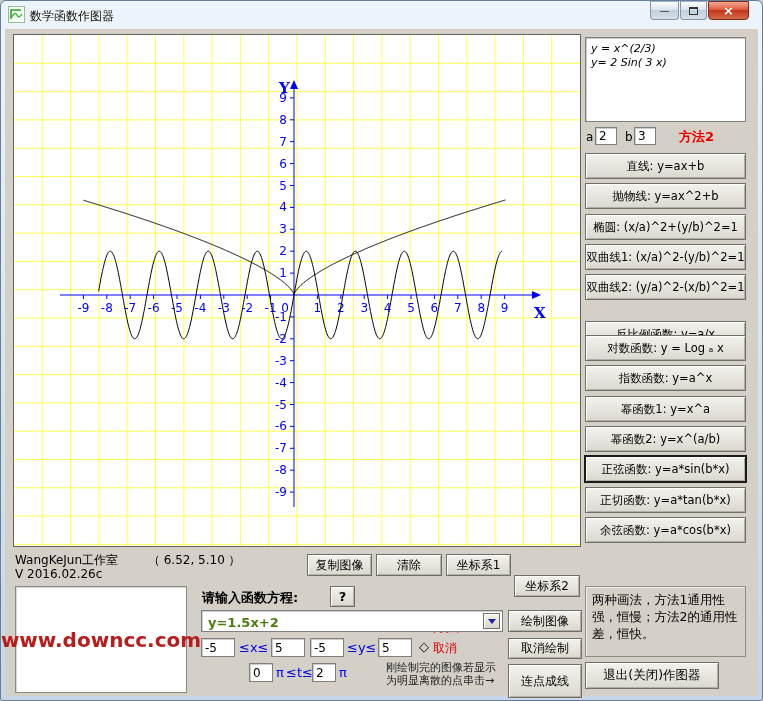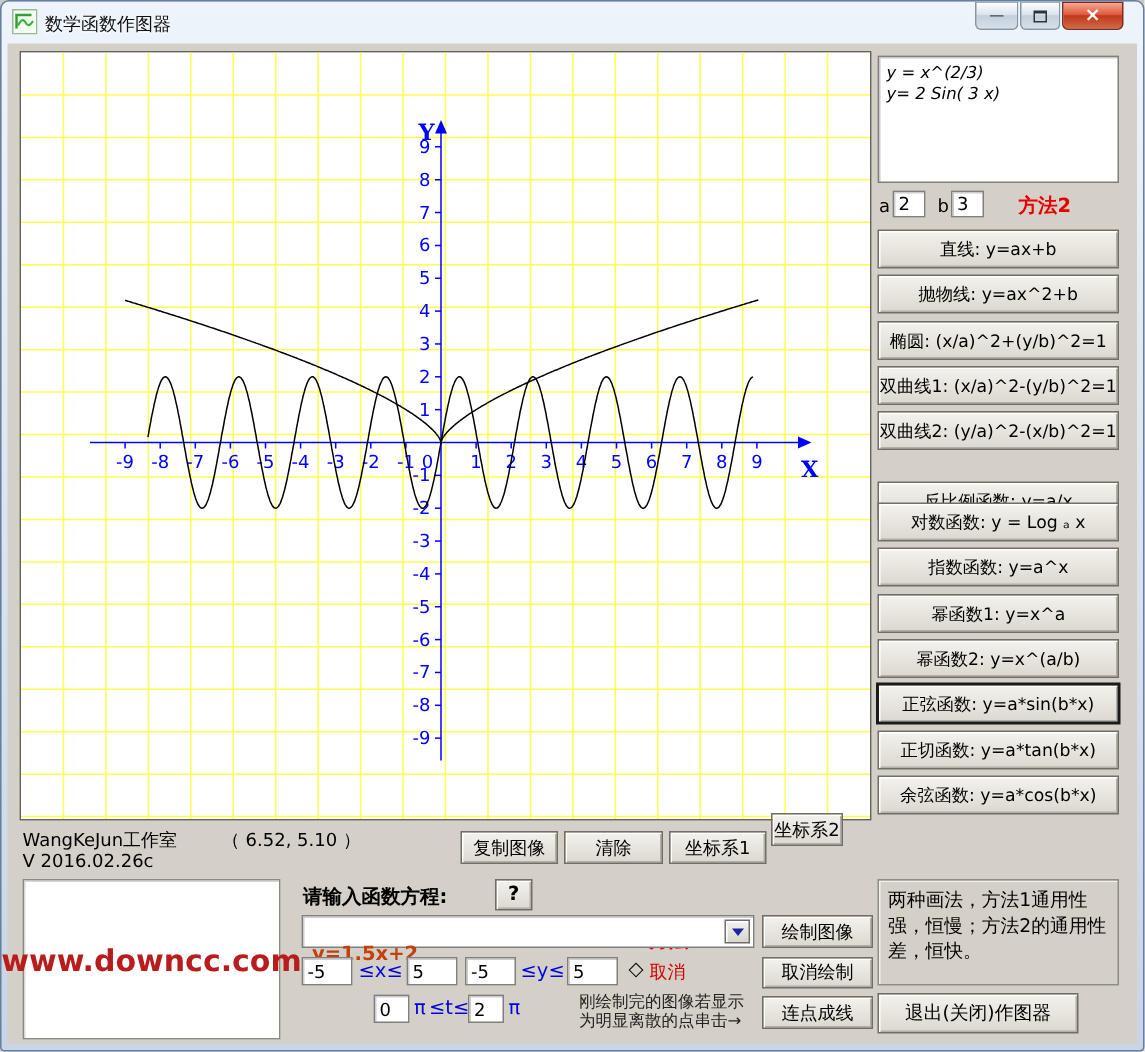--- a/index.html
+++ b/index.html
@@ -42,21 +42,21 @@
   .red{color:#e80000;font-weight:bold;}
   .note-panel{position:absolute;left:580px;top:557px;width:161px;height:71px;
     border:1px solid #8d8d83;box-shadow:inset 1px 1px 0 #f2f1ec;
     padding:4px 6px;font-size:12.5px;line-height:17px;color:#000;}
   .wmbox{position:absolute;left:10px;top:557px;width:172px;height:107px;background:#fff;
     border:1px solid #8a8a80;box-shadow:inset 1px 1px 0 #d8d8d8;
     display:flex;align-items:center;justify-content:center;}
   .wm{color:#b91c1c;font-size:20px;font-weight:bold;}
   .combo{position:absolute;left:196px;top:581px;width:302px;height:22px;background:#fff;
     border:1px solid #7f7f7f;box-shadow:inset 1px 1px 0 #cdcdcd;}
-  .combo-text{position:absolute;left:6px;top:18px;font-size:13px;font-weight:bold;color:#c2410c;}
+  .combo-text{position:absolute;left:6px;top:4px;font-size:13px;font-weight:bold;color:#4d7c0f;}
   .combo-btn{position:absolute;right:2px;top:2px;width:17px;height:16px;
     background:linear-gradient(#f3f2ed,#d9d6cd);border:1px solid #6f6f66;
     box-shadow:inset 1px 1px 0 #fff;display:flex;align-items:center;justify-content:center;}
   .combo-btn .arr{width:0;height:0;border-left:4px solid transparent;
     border-right:4px solid transparent;border-top:5px solid #2222aa;}
   .hint{position:absolute;left:381px;top:632px;font-size:11px;line-height:13px;color:#222;}
   .maxglyph{width:9px;height:8px;border:1px solid #333;border-top:2px solid #333;}
 </style>
 </head>
 <body>
@@ -239,21 +239,21 @@
       <span style="margin-left:26px">（ 6.52,  5.10 ）</span>
     </div>
     <span class="lbl" style="left:10px;top:538px">V 2016.02.26c</span>
     <div class="wmbox">
       <span class="wm">www.downcc.com</span>
     </div>
 
     <button class="btn" style="left:302px;top:525px;width:65px;height:22px">复制图像</button>
     <button class="btn" style="left:371px;top:525px;width:66px;height:22px">清除</button>
     <button class="btn" style="left:441px;top:525px;width:65px;height:22px">坐标系1</button>
-    <button class="btn" style="left:509px;top:513px;width:48px;height:22px">坐标系2</button>
+    <button class="btn" style="left:509px;top:546px;width:66px;height:22px">坐标系2</button>
 
     <span class="lbl" style="left:197px;top:560px;font-size:13px;font-weight:bold">请输入函数方程:</span>
     <button class="btn" style="left:325px;top:557px;width:25px;height:21px;font-weight:bold;font-size:13px">?</button>
     <span class="lbl red" style="left:428px;top:589px;font-size:13px">方法1</span>
 
     <div class="combo">
       <span class="combo-text">y=1.5x+2</span>
       <div class="combo-btn">
         <span class="arr"></span>
       </div>
@@ -273,21 +273,21 @@
     <input class="input" style="left: 244px; top: 634px; width: 24px; height: 19px;" value="0">
     <span class="lbl blue" style="left:271px;top:636px;font-size:13px">π</span>
     <span class="lbl blue" style="left:281px;top:636px;font-size:13px">≤t≤</span>
     <input class="input" style="left: 307px; top: 634px; width: 24px; height: 19px;" value="2">
     <span class="lbl blue" style="left:334px;top:636px;font-size:13px">π</span>
 
     <div class="hint">
       <span style="display:block">刚绘制完的图像若显示</span>
       <span style="display:block">为明显离散的点串击→</span>
     </div>
-    <button class="btn" style="left:503px;top:635px;width:74px;height:22px">连点成线</button>
+    <button class="btn" style="left:503px;top:635px;width:74px;height:34px">连点成线</button>
 
     <div class="note-panel">
       <span>两种画法，方法1通用性强，恒慢；方法2的通用性差，恒快。</span>
     </div>
     <button class="btn" style="left:580px;top:633px;width:134px;height:27px;font-size:12.5px">退出(关闭)作图器</button>
 
   </div>
 </div>
 
 </body></html>

